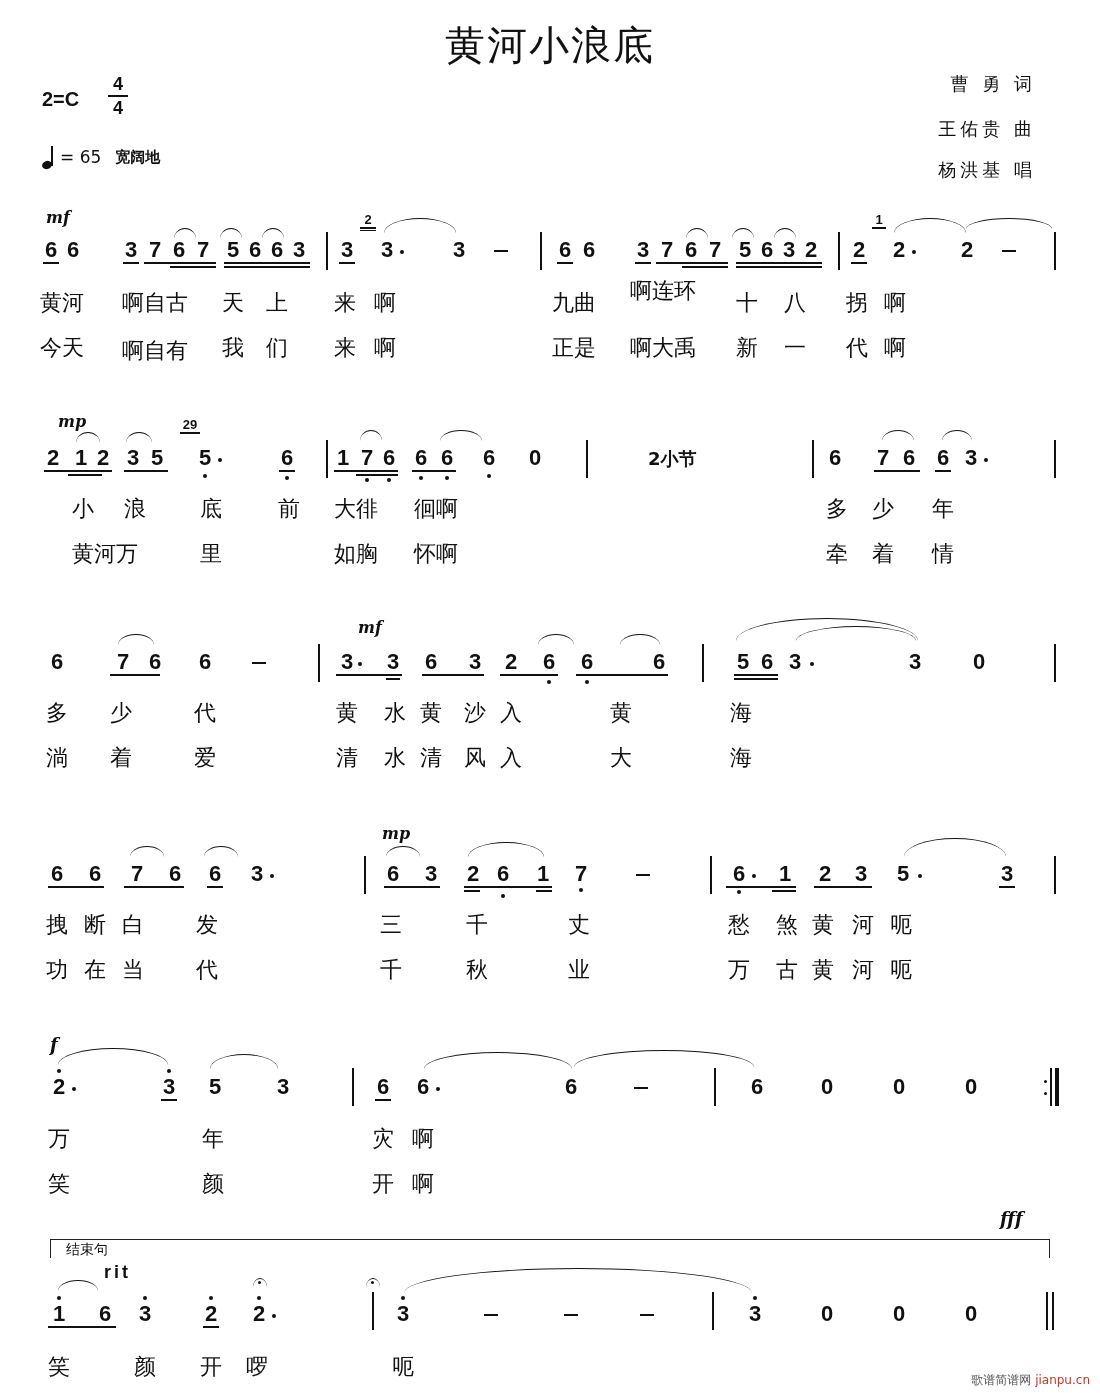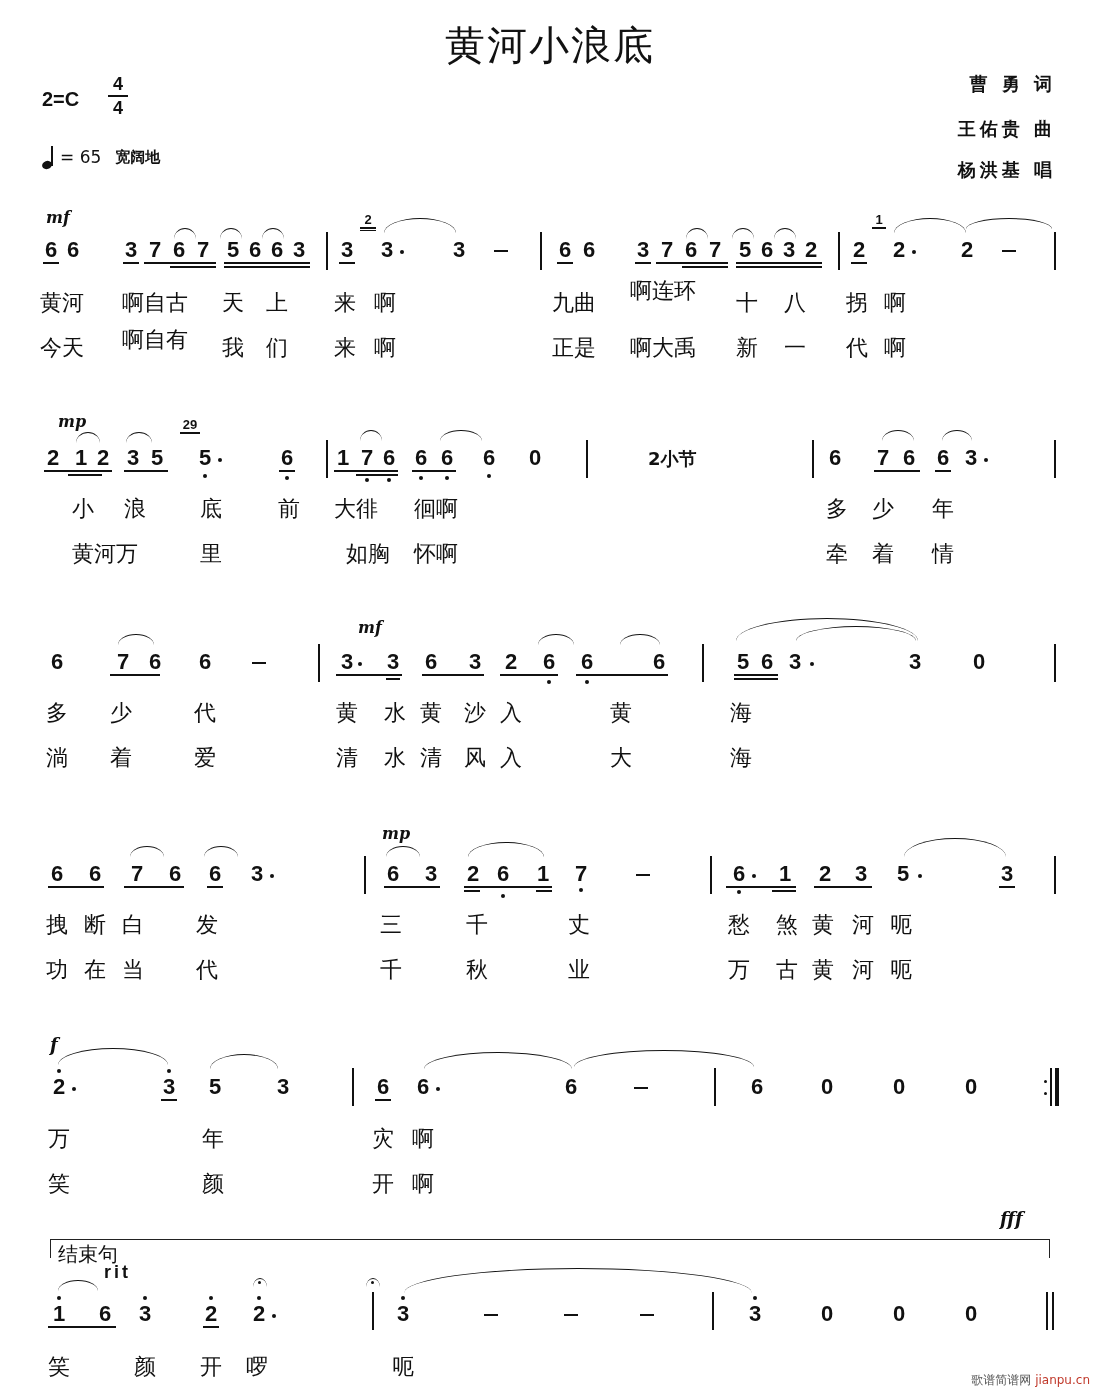--- a/index.html
+++ b/index.html
@@ -10,39 +10,39 @@
          font-family:"DejaVu Serif","Liberation Serif",serif;font-size:40px;letter-spacing:2px;}
   .key{left:42px;top:88px;font-size:20px;font-weight:bold;font-family:"Liberation Sans",sans-serif;}
   .timesig{left:108px;top:74px;width:20px;text-align:center;font-weight:bold;font-size:18px;line-height:20px;
            font-family:"Liberation Sans",sans-serif;}
   .timesig .line{height:2px;background:#111;margin:1px 0;}
   .tempo{left:42px;top:145px;font-size:17px;display:flex;align-items:center;gap:4px;}
   .tempo .qn{display:inline-block;position:relative;width:14px;height:24px;}
   .tempo .qn .head{position:absolute;left:0;bottom:0;width:10px;height:8px;background:#111;border-radius:50%;transform:rotate(-20deg);}
   .tempo .qn .stem{position:absolute;left:9px;bottom:3px;width:1.6px;height:20px;background:#111;}
   .tempo .desc{font-weight:bold;font-size:15px;margin-left:10px;}
-  .credit{right:44px;font-size:18px;font-weight:bold;letter-spacing:4px;text-align:right;
+  .credit{right:64px;font-size:18px;font-weight:normal;letter-spacing:4px;text-align:right;
           font-family:"DejaVu Serif","Liberation Serif",serif;}
   .n{position:absolute;font-family:"Liberation Sans",sans-serif;font-weight:bold;font-size:22px;
      width:18px;text-align:center;line-height:24px;}
   .n .ul{position:absolute;left:1px;right:1px;height:2px;background:#111;}
   .n .dotb{position:absolute;left:7px;width:4px;height:4px;border-radius:50%;background:#111;}
   .n .dott{position:absolute;left:7px;top:-6px;width:4px;height:4px;border-radius:50%;background:#111;}
   .beam{position:absolute;height:2px;background:#111;}
   .bar{position:absolute;width:2px;height:38px;background:#111;}
   .dash{position:absolute;width:14px;height:2px;background:#111;}
   .aug{position:absolute;width:4px;height:4px;background:#111;border-radius:50%;}
   .lyr{position:absolute;font-size:22px;font-family:"DejaVu Sans","Liberation Sans",sans-serif;}
   .dyn{position:absolute;font-family:"DejaVu Serif","Liberation Serif",serif;font-style:italic;font-weight:bold;font-size:16px;}
   .slur{position:absolute;border-top:1.6px solid #111;border-radius:50% 50% 0 0 / 100% 100% 0 0;height:10px;}
   .grace{position:absolute;font-family:"Liberation Sans",sans-serif;font-weight:bold;font-size:13px;line-height:13px;text-align:center;}
   .grace .g-ul{height:1.5px;background:#111;margin:1px 0;}
   .measnote{position:absolute;font-weight:bold;font-size:18px;}
   .bracket{position:absolute;border-top:1.5px solid #222;border-left:1.5px solid #222;border-right:1.5px solid #222;height:18px;}
-  .brlabel{position:absolute;font-size:20px;}
+  .brlabel{position:absolute;font-size:14px;margin-left:8px;}
   .fermata{position:absolute;width:14px;height:8px;border-top:1.6px solid #111;border-radius:50% 50% 0 0/100% 100% 0 0;}
   .fermata::after{content:"";position:absolute;left:5px;top:2px;width:3px;height:3px;background:#111;border-radius:50%;}
   .rit{position:absolute;font-size:18px;font-weight:bold;letter-spacing:3px;font-family:"Liberation Sans",sans-serif;}
   .wm{position:absolute;right:10px;bottom:4px;font-size:12px;color:#555;}
   .wm span{color:#c0392b;}
   .repeat-end{position:absolute;}
   .repeat-end .thin{position:absolute;width:2px;height:38px;background:#111;}
   .repeat-end .thick{position:absolute;width:4px;height:38px;background:#111;}
   .repeat-end .rd{position:absolute;width:3px;height:3px;background:#111;border-radius:50%;}
 </style>
@@ -135,21 +135,21 @@
   <div class="lyr" style="left:334px;top:288px">来</div>
   <div class="lyr" style="left:374px;top:288px">啊</div>
   <div class="lyr" style="left:552px;top:288px">九曲</div>
   <div class="lyr" style="left:630px;top:276px">啊连环</div>
   <div class="lyr" style="left:736px;top:288px">十</div>
   <div class="lyr" style="left:784px;top:288px">八</div>
   <div class="lyr" style="left:846px;top:288px">拐</div>
   <div class="lyr" style="left:884px;top:288px">啊</div>
 
   <div class="lyr" style="left:40px;top:333px">今天</div>
-  <div class="lyr" style="left:122px;top:325px">啊自有</div>
+  <div class="lyr" style="left:122px;top:336px">啊自有</div>
   <div class="lyr" style="left:222px;top:333px">我</div>
   <div class="lyr" style="left:266px;top:333px">们</div>
   <div class="lyr" style="left:334px;top:333px">来</div>
   <div class="lyr" style="left:374px;top:333px">啊</div>
   <div class="lyr" style="left:552px;top:333px">正是</div>
   <div class="lyr" style="left:630px;top:333px">啊大禹</div>
   <div class="lyr" style="left:736px;top:333px">新</div>
   <div class="lyr" style="left:784px;top:333px">一</div>
   <div class="lyr" style="left:846px;top:333px">代</div>
   <div class="lyr" style="left:884px;top:333px">啊</div>
@@ -203,21 +203,21 @@
   <div class="lyr" style="left:200px;top:494px">底</div>
   <div class="lyr" style="left:278px;top:494px">前</div>
   <div class="lyr" style="left:334px;top:494px">大徘</div>
   <div class="lyr" style="left:414px;top:494px">徊啊</div>
   <div class="lyr" style="left:826px;top:494px">多</div>
   <div class="lyr" style="left:872px;top:494px">少</div>
   <div class="lyr" style="left:932px;top:494px">年</div>
 
   <div class="lyr" style="left:72px;top:539px">黄河万</div>
   <div class="lyr" style="left:200px;top:539px">里</div>
-  <div class="lyr" style="left:346px;top:539px">如胸</div>
+  <div class="lyr" style="left:334px;top:539px">如胸</div>
   <div class="lyr" style="left:414px;top:539px">怀啊</div>
   <div class="lyr" style="left:826px;top:539px">牵</div>
   <div class="lyr" style="left:872px;top:539px">着</div>
   <div class="lyr" style="left:932px;top:539px">情</div>
 </div>
 
 <div>
   <div class="n" style="left:48px;top:650px">6</div>
   <div class="n" style="left:114px;top:650px">7</div>
   <div class="n" style="left:146px;top:650px">6</div>

